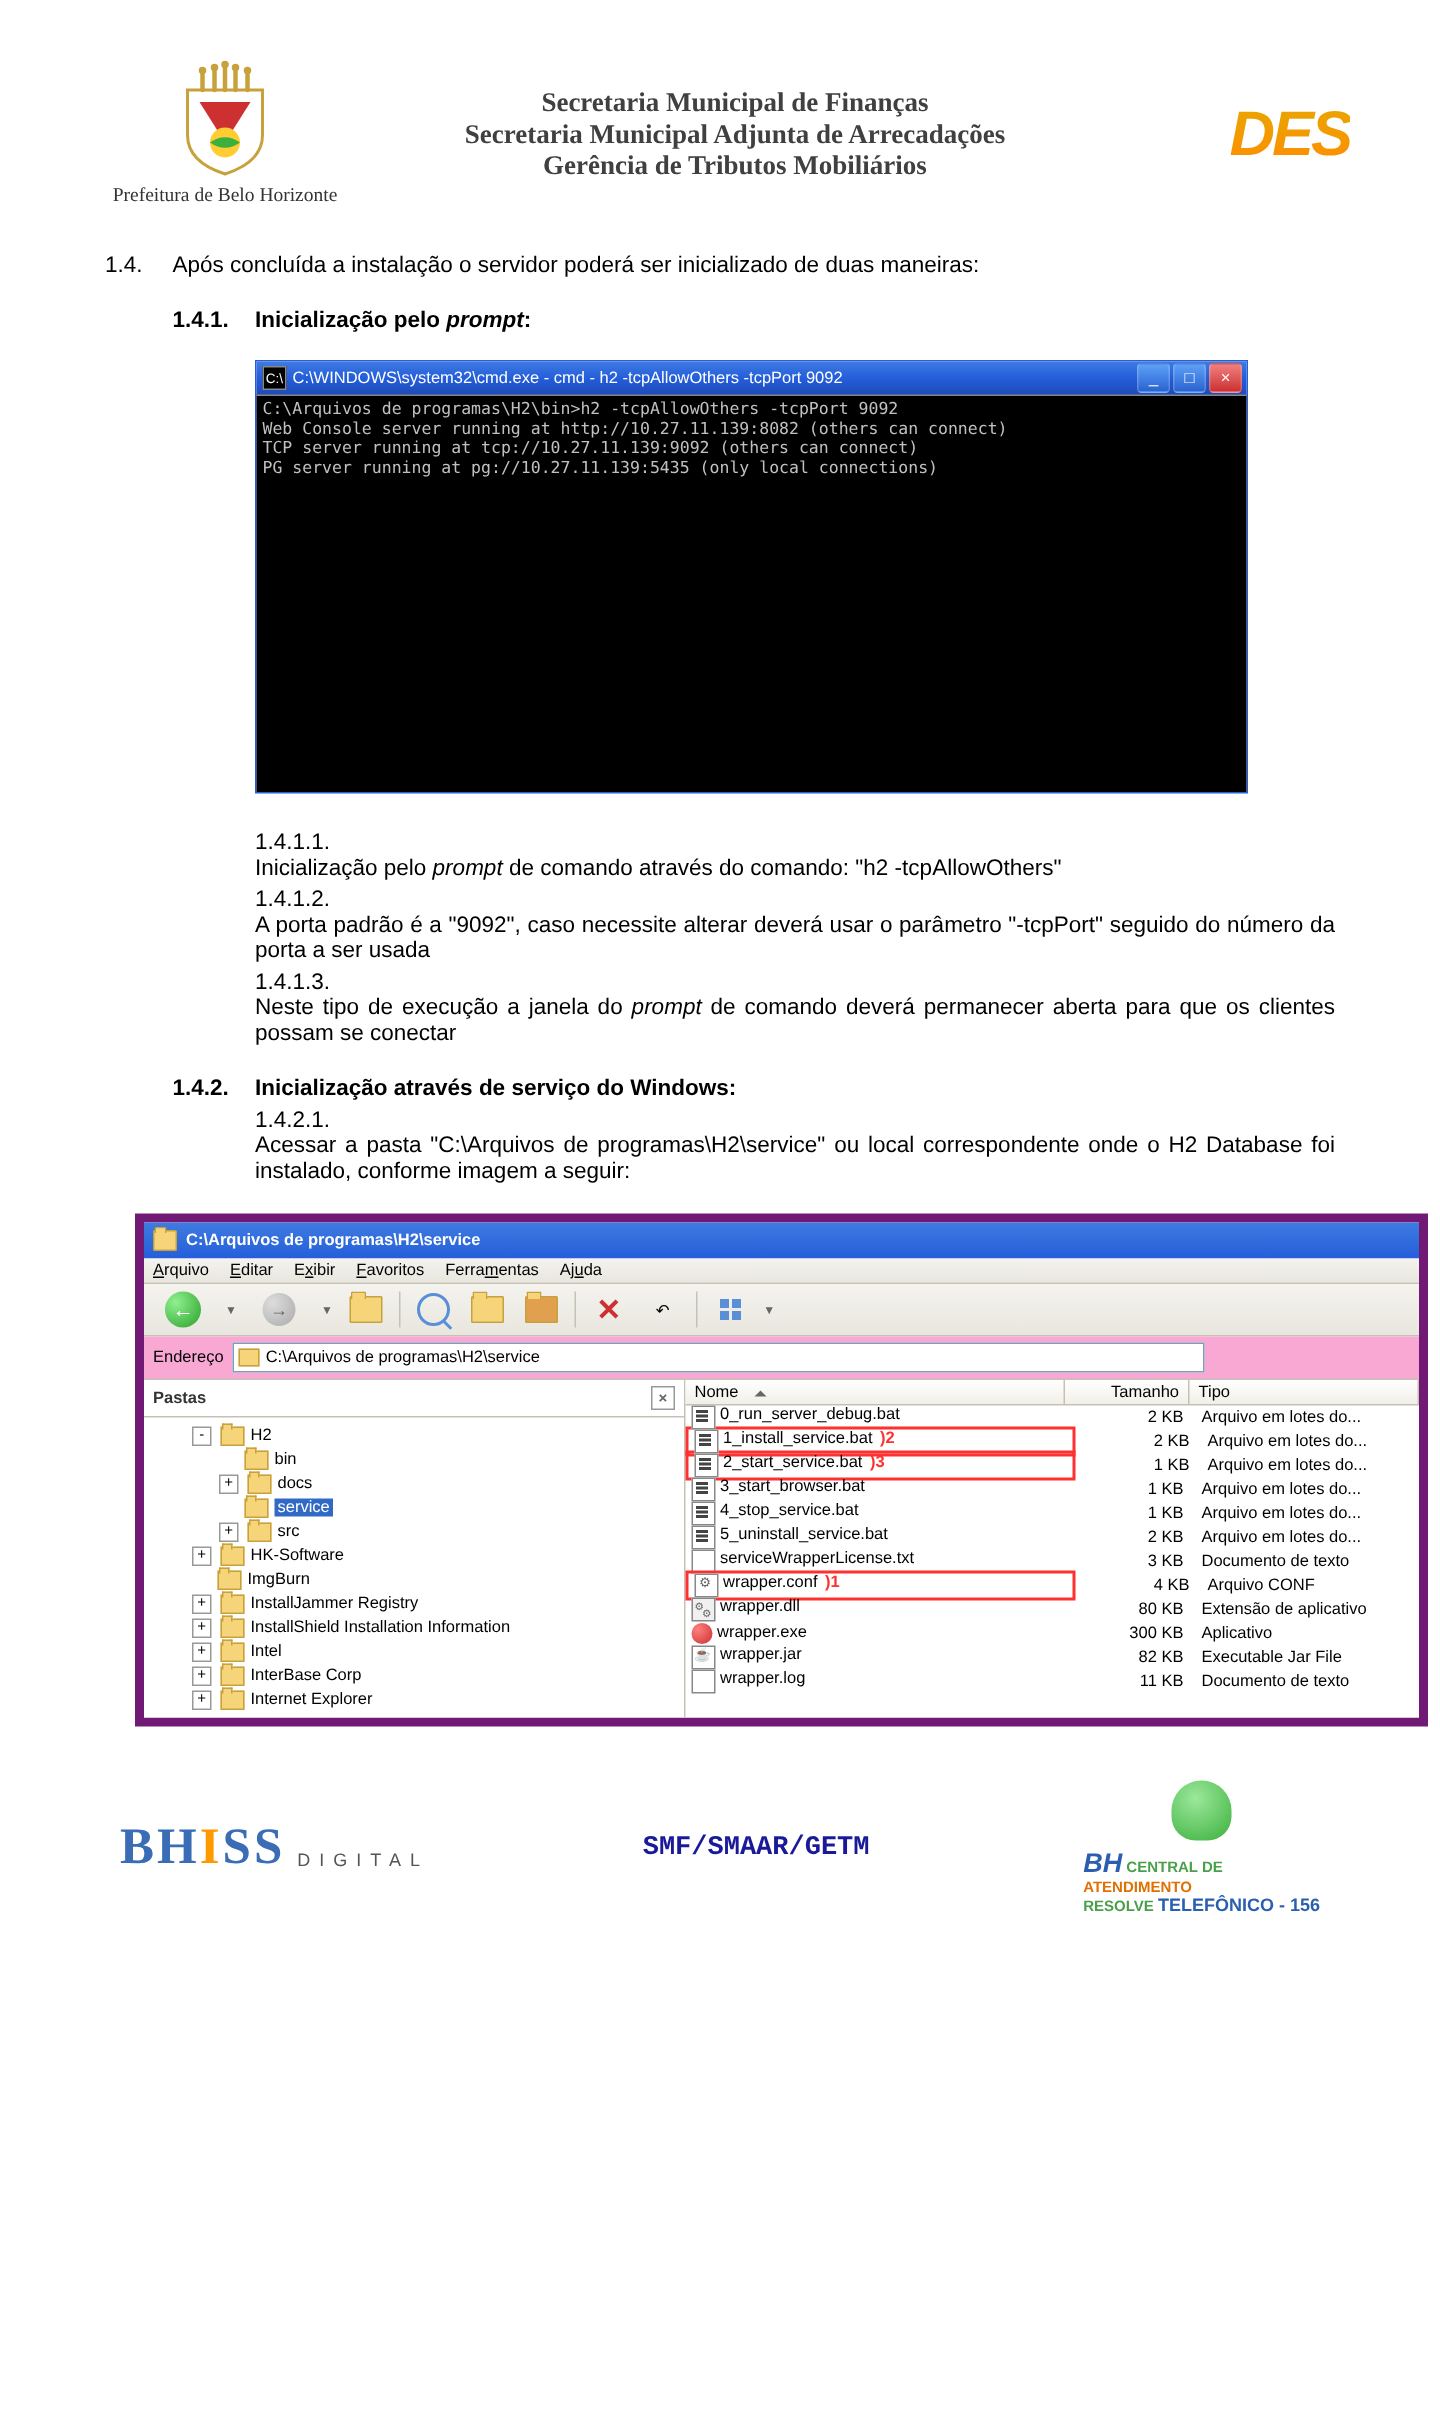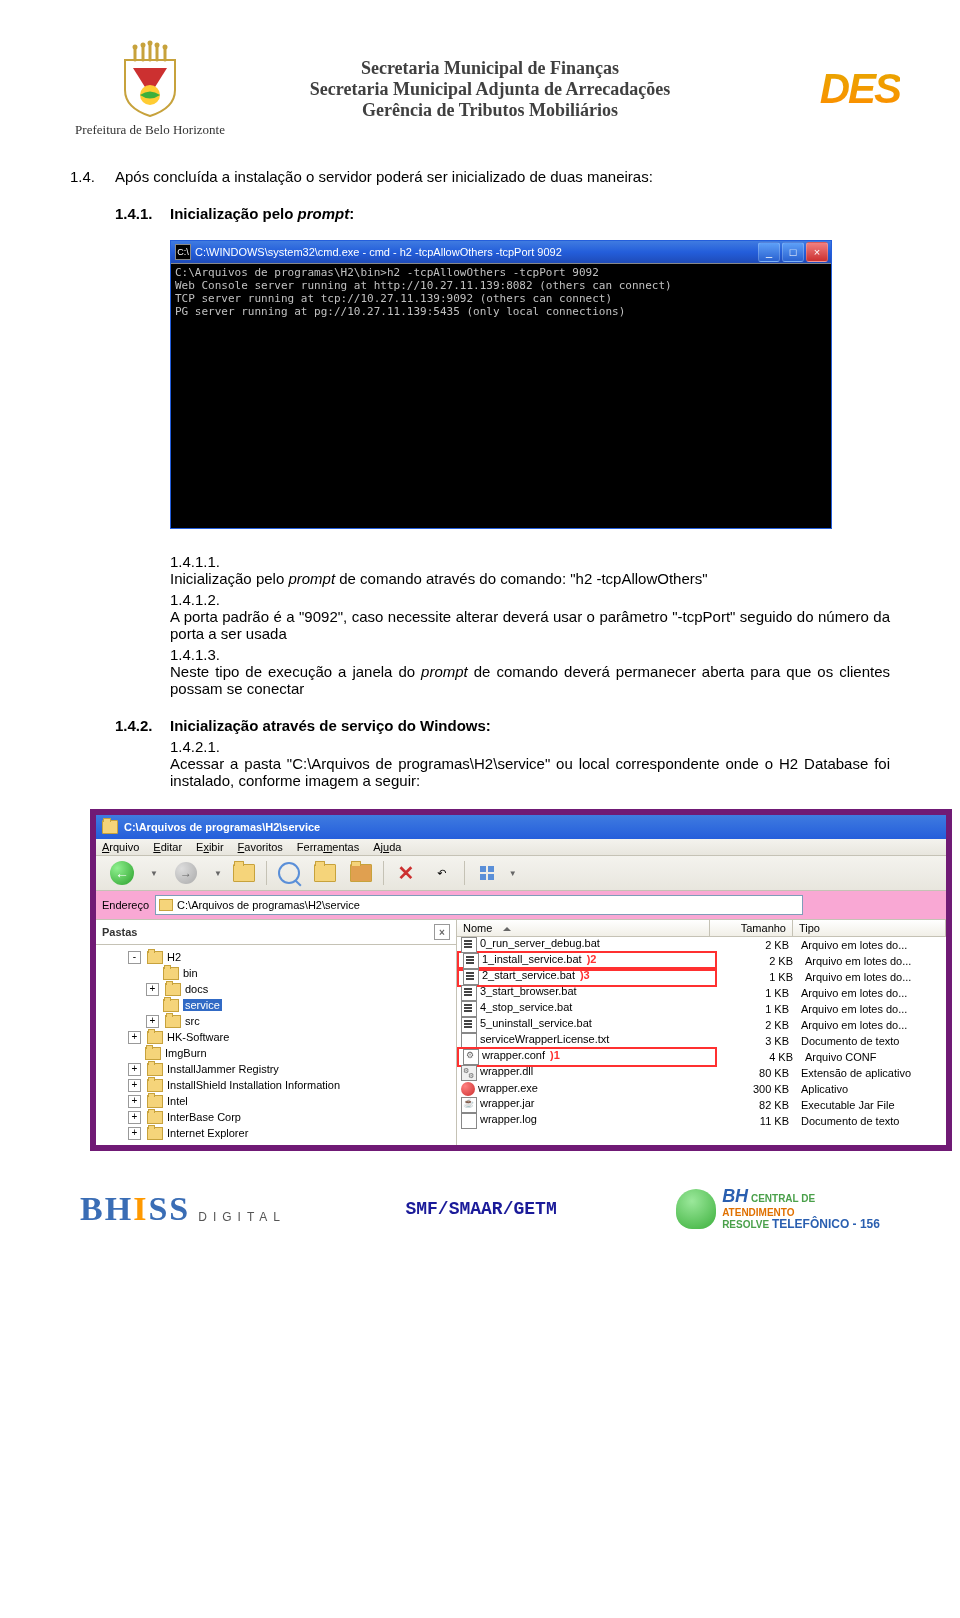--- a/index.html
+++ b/index.html
@@ -197,21 +197,21 @@
 
   
   .footer{display:flex;align-items:center;justify-content:space-between;margin-top:30px;padding:0 20px;}
   .bhiss{display:flex;align-items:flex-end;gap:2px;}
   .bhiss-b{font-family:Arial Black;font-size:34px;color:#3a6db5;font-weight:900;}
   .bhiss-h{font-family:Arial Black;font-size:34px;color:#3a6db5;font-weight:900;}
   .bhiss-i{font-family:Arial Black;font-size:34px;color:#ff9900;font-weight:900;}
   .bhiss-s{font-family:Arial Black;font-size:34px;color:#3a6db5;font-weight:900;}
   .bhiss-dig{font-size:12px;color:#555;letter-spacing:6px;margin-left:8px;align-self:flex-end;margin-bottom:4px;}
   .smf{font-weight:bold;font-family:Liberation Mono, monospace;font-size:18px;color:#1a1a99;}
-  .bh-central{display:flex;align-items:center;gap:6px;}
+  .bh-central{display:flex;align-items:center;gap:6px;flex-direction:column;}
   .person{width:40px;height:40px;background:radial-gradient(circle at 40% 30%,#9be89b,#3cb03c);border-radius:50% 50% 40% 40%;position:relative;}
   .central-txt{font-size:10px;line-height:1.1;}
   .central-txt .b1{color:#2a5fb0;font-weight:bold;font-size:18px;font-style:italic;}
   .central-txt .g1{color:#4aa04a;font-weight:bold;font-size:10px;}
   .central-txt .o1{color:#e07000;font-weight:bold;font-size:10px;}
   .central-txt .b2{color:#2a5fb0;font-weight:bold;font-size:12px;}
 </style>
 </head>
 <body>
 

